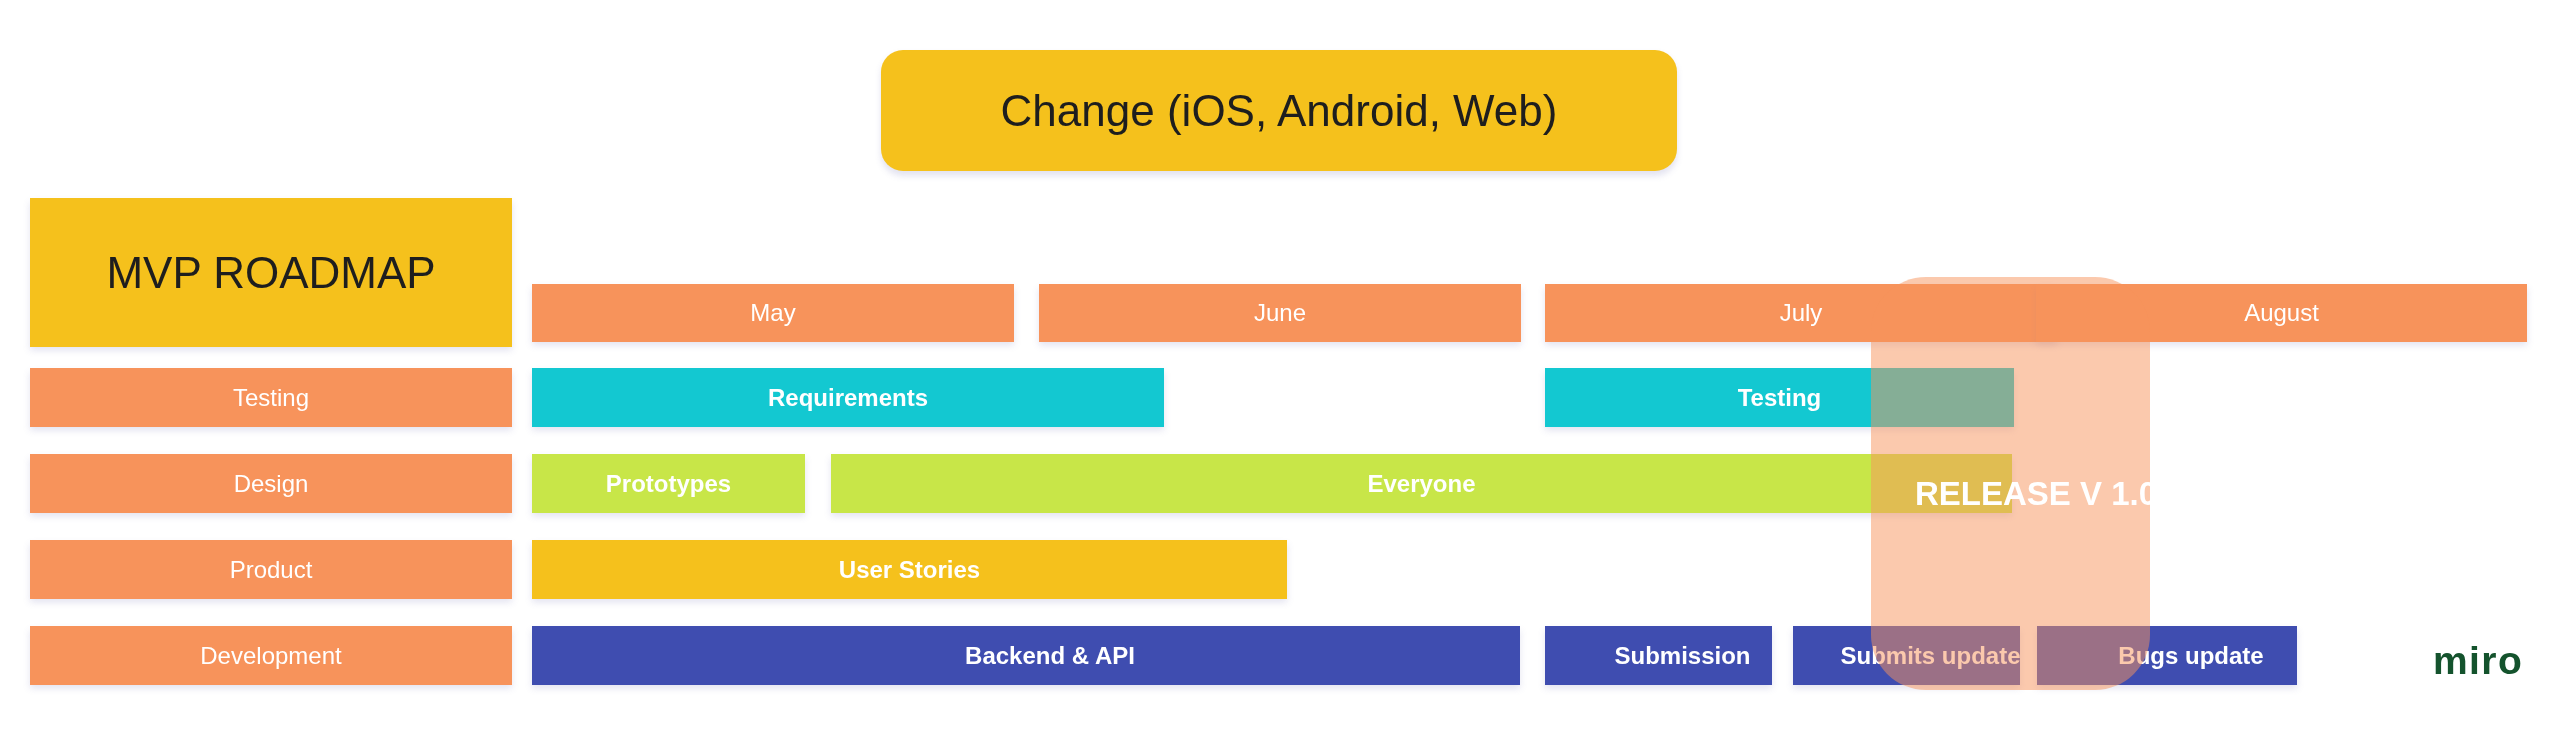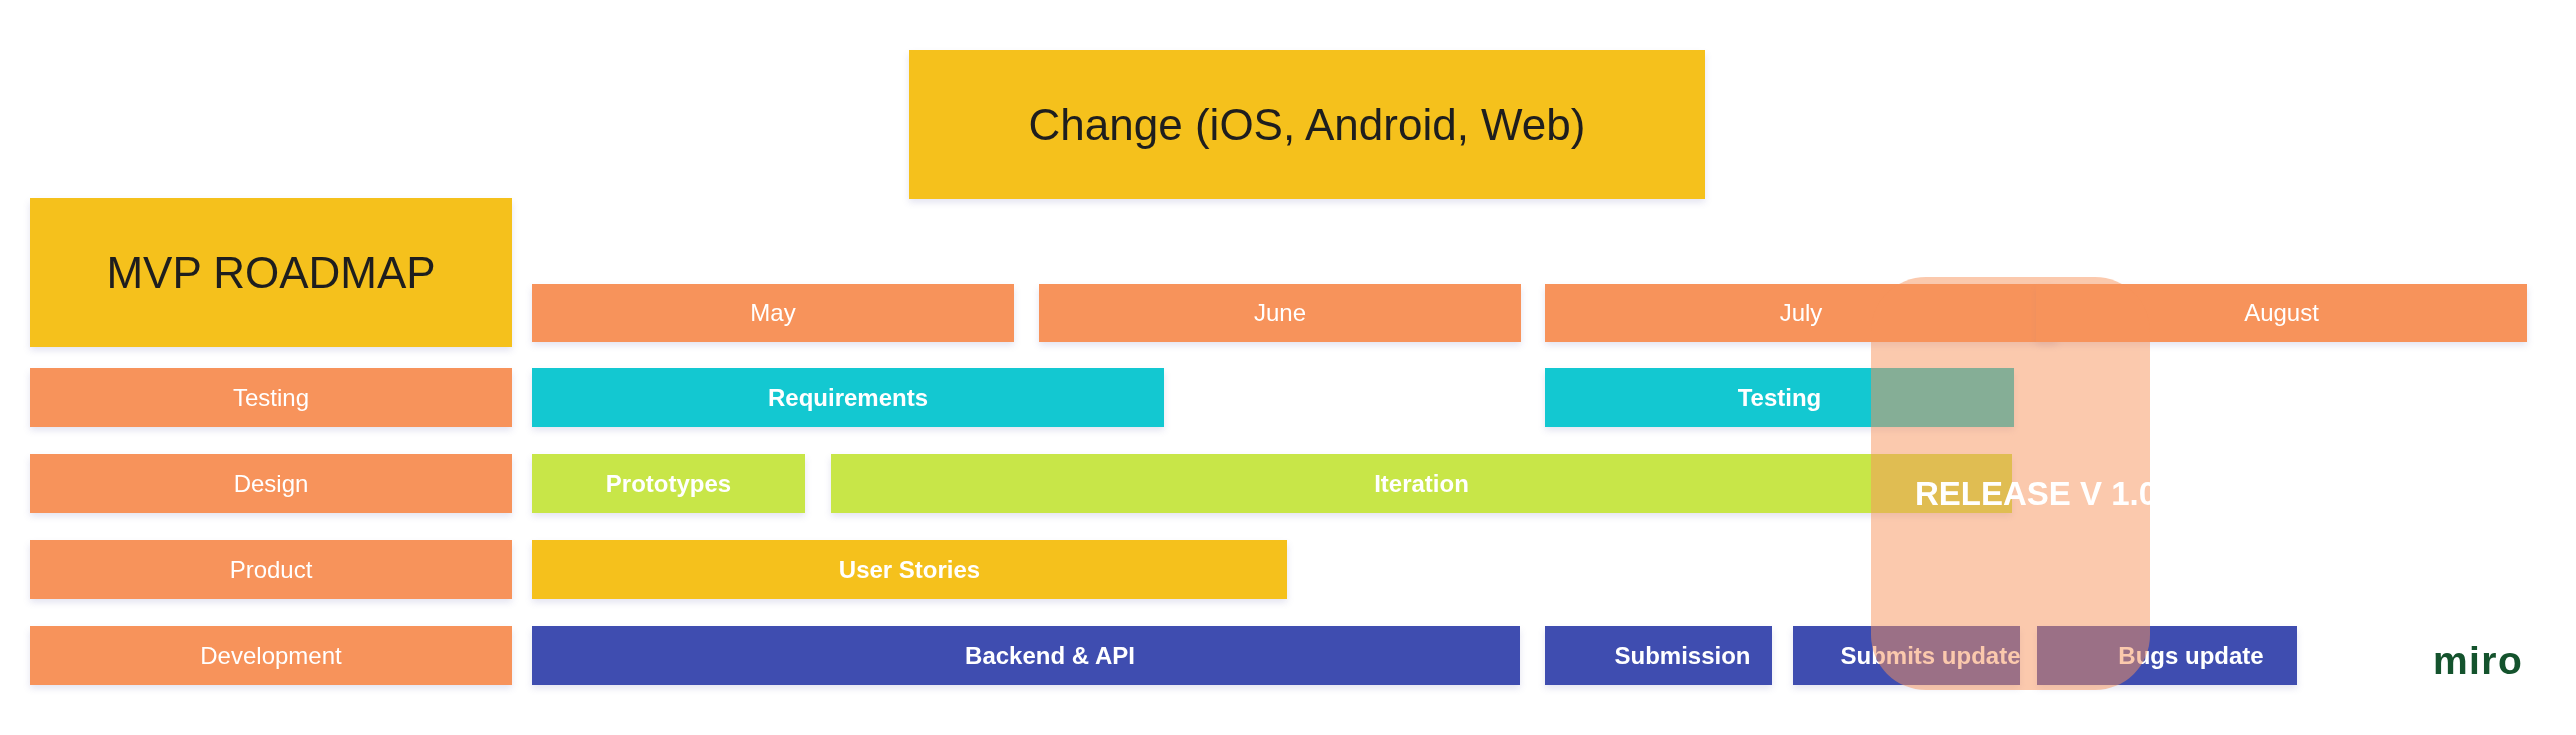--- a/index.html
+++ b/index.html
@@ -89,21 +89,21 @@
     font-size: 39px;
     font-weight: 700;
     letter-spacing: 1.4px;
   }
 </style>
 </head>
 <body>
 
 <div class="board">
 
-  <div class="box yellow title-box" style="left:909px; top:50px; width:796px; height:149px;">
+  <div class="box yellow title-box" style="left:881px; top:50px; width:796px; height:121px;border-radius:22px;">
     <span>Change (iOS, Android, Web)</span>
   </div>
 
   <div class="box yellow mvp-box" style="left:30px; top:198px; width:482px; height:149px;">
     <span>MVP ROADMAP</span>
   </div>
 
   <div class="box orange month" style="left:532px; top:284px; width:482px; height:58px;">
     <span>May</span>
   </div>
@@ -134,21 +134,21 @@
     <span>Requirements</span>
   </div>
   <div class="box teal bar" style="left:1545px; top:368px; width:469px; height:59px;">
     <span>Testing</span>
   </div>
 
   <div class="box lime bar" style="left:532px; top:454px; width:273px; height:59px;">
     <span>Prototypes</span>
   </div>
   <div class="box lime bar" style="left:831px; top:454px; width:1181px; height:59px;">
-    <span>Iteration</span>
+    <span>Everyone</span>
   </div>
 
   <div class="box yellow bar" style="left:532px; top:540px; width:755px; height:59px;">
     <span>User Stories</span>
   </div>
 
   <div class="box indigo bar" style="left:532px; top:626px; width:988px; height:59px;">
     <span>Backend &amp; API</span>
   </div>
   <div class="box indigo bar" style="left:1793px; top:626px; width:227px; height:59px;">

